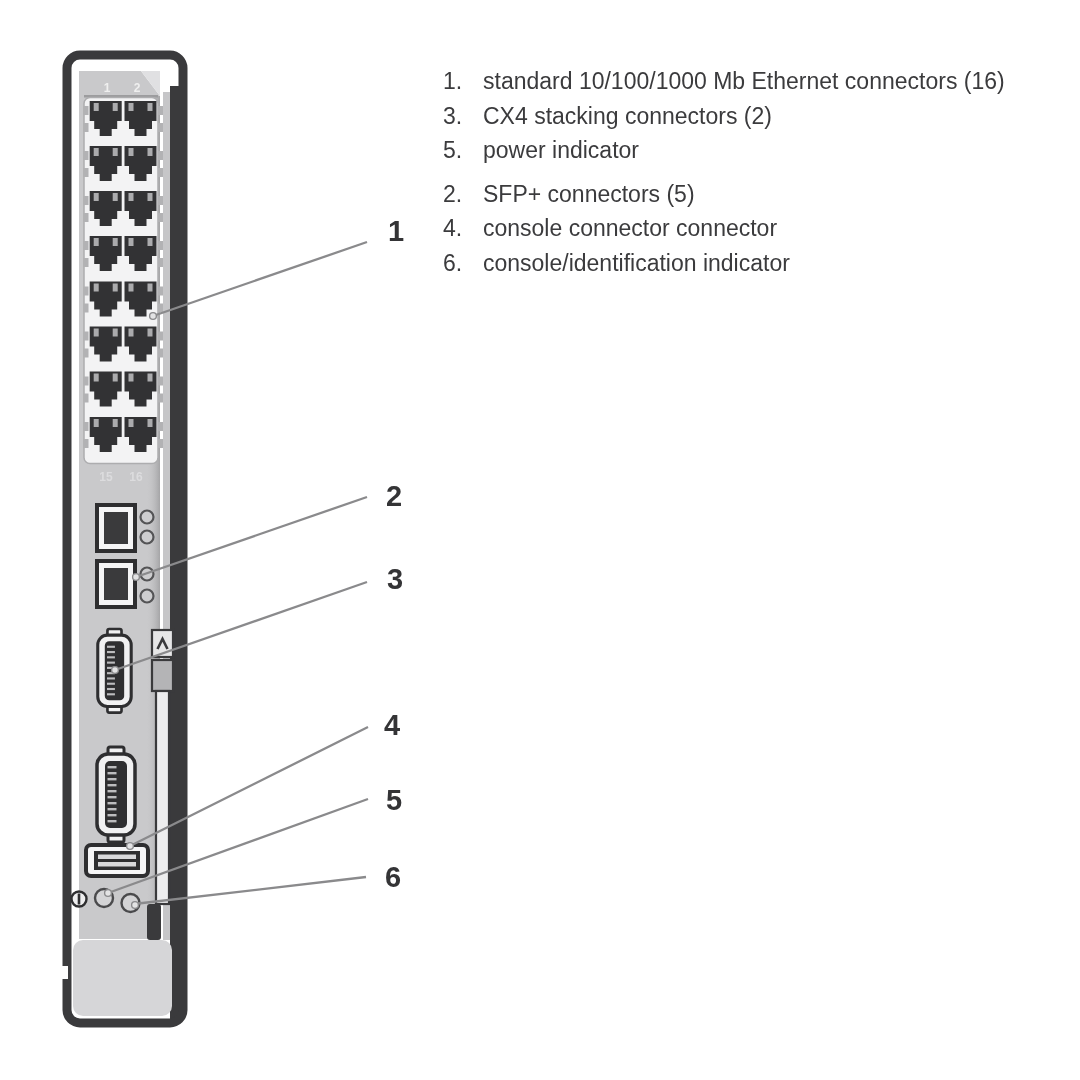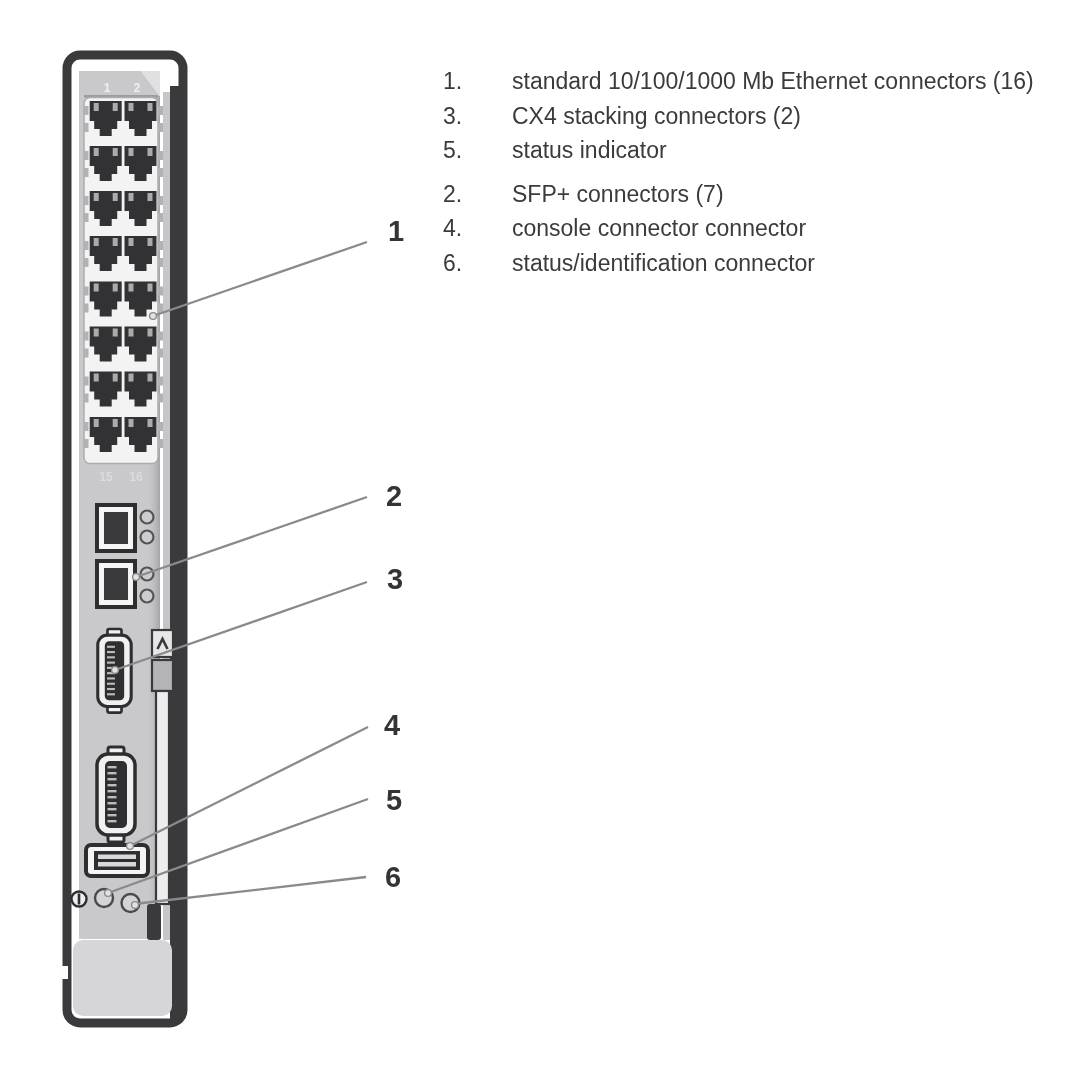--- a/index.html
+++ b/index.html
@@ -12,21 +12,21 @@
   .callout-num{font-size:29px;font-weight:700;fill:#343436;}
   .port-label-top{font-size:12px;font-weight:700;fill:#efefef;text-anchor:middle;}
   .port-label-bottom{font-size:12px;font-weight:700;fill:#dcdcde;text-anchor:middle;}
   .legend{
     position:absolute;left:443px;top:64px;width:620px;color:#3b3b3d;
     font-size:23px;line-height:34.6px;
   }
   .legend-group{margin:0 0 9px 0;}
   .legend-row{display:flex;}
   .legend-row .num{width:40px;flex:0 0 40px;}
-  .legend-row .label{flex:1;white-space:nowrap;margin-left:29px;}
+  .legend-row .label{flex:1;white-space:nowrap;}
 </style>
 </head>
 <body>
 
 <div id="canvas">
 
   <svg id="device-svg" width="1080" height="1080" viewBox="0 0 1080 1080">
     <defs>
       <linearGradient id="edgeShade" x1="0" y1="0" x2="1" y2="0">
         <stop offset="0" stop-color="#c9c9cb" stop-opacity="0"></stop>
@@ -182,32 +182,32 @@
       <div class="legend-row">
         <span class="num">1.</span>
         <span class="label">standard 10/100/1000 Mb Ethernet connectors (16)</span>
       </div>
       <div class="legend-row">
         <span class="num">3.</span>
         <span class="label">CX4 stacking connectors (2)</span>
       </div>
       <div class="legend-row">
         <span class="num">5.</span>
-        <span class="label">status indicator</span>
+        <span class="label">power indicator</span>
       </div>
     </div>
     <div class="legend-group">
       <div class="legend-row">
         <span class="num">2.</span>
-        <span class="label">SFP+ connectors (7)</span>
+        <span class="label">SFP+ connectors (5)</span>
       </div>
       <div class="legend-row">
         <span class="num">4.</span>
         <span class="label">console connector connector</span>
       </div>
       <div class="legend-row">
         <span class="num">6.</span>
-        <span class="label">status/identification connector</span>
+        <span class="label">console/identification indicator</span>
       </div>
     </div>
   </div>
 
 </div>
 
 </body></html>

